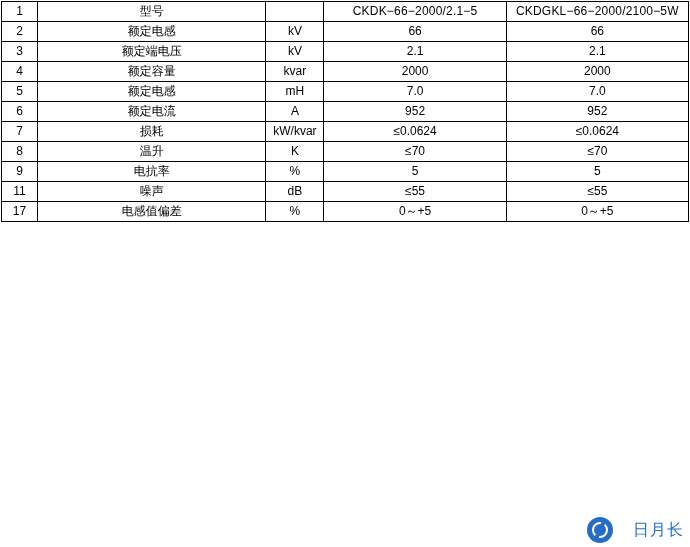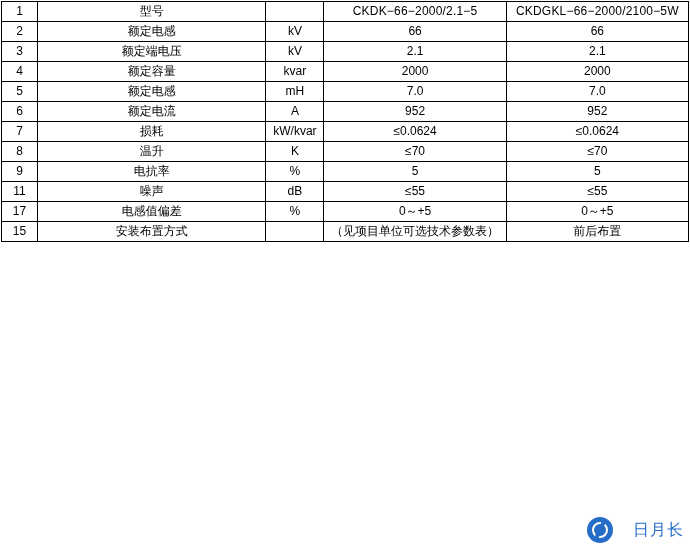--- a/index.html
+++ b/index.html
@@ -192,26 +192,19 @@
     <tr>
       <td>17</td>
       <td class="item-text">电感值偏差</td>
       <td class="unit-text">%</td>
       <td>0～+5</td>
       <td>0～+5</td>
     </tr>
 
 
 
-    <tr>
-      <td>15</td>
-      <td class="item-text">安装布置方式</td>
-      <td class="unit-text"></td>
-      <td class="small-val">（见项目单位可选技术参数表）</td>
-      <td class="small-val">前后布置</td>
-    </tr>
   </tbody>
 </table>
 
 <div class="watermark">
   <span class="wm-logo"></span>
   <span class="wm-text">日月长</span>
 </div>
 
 </body></html>

